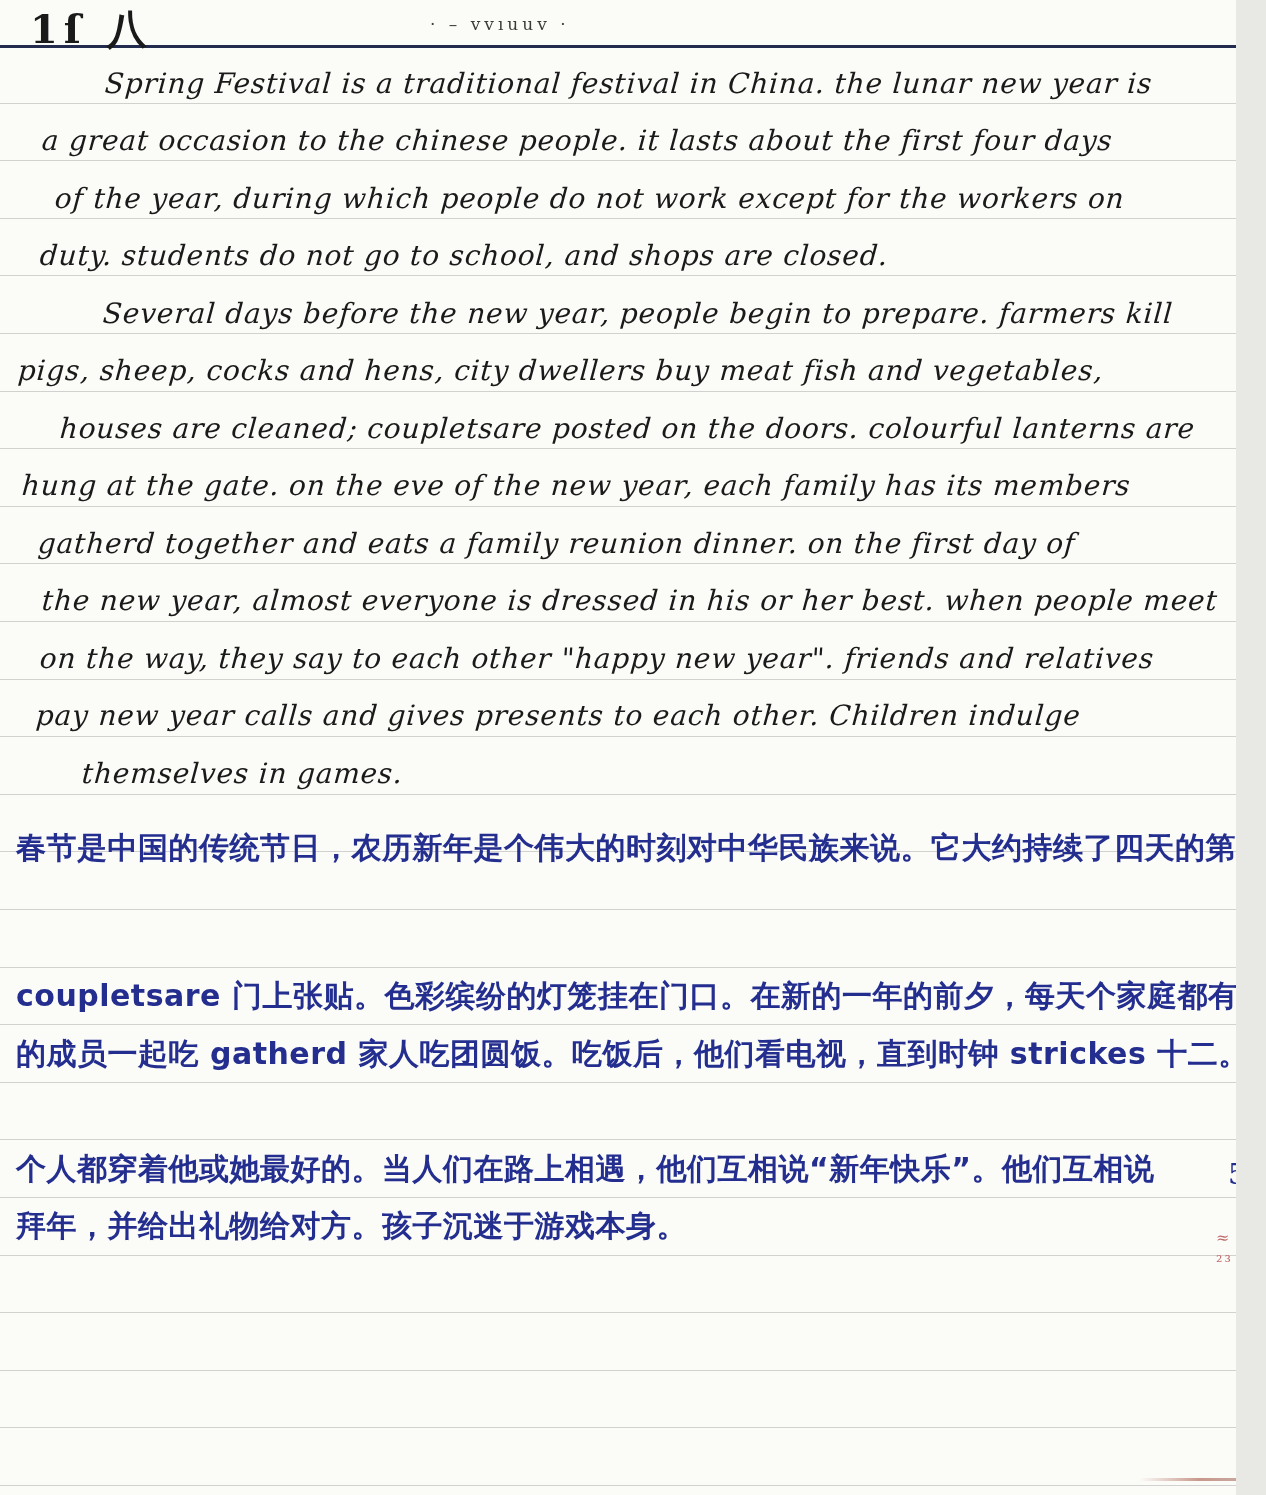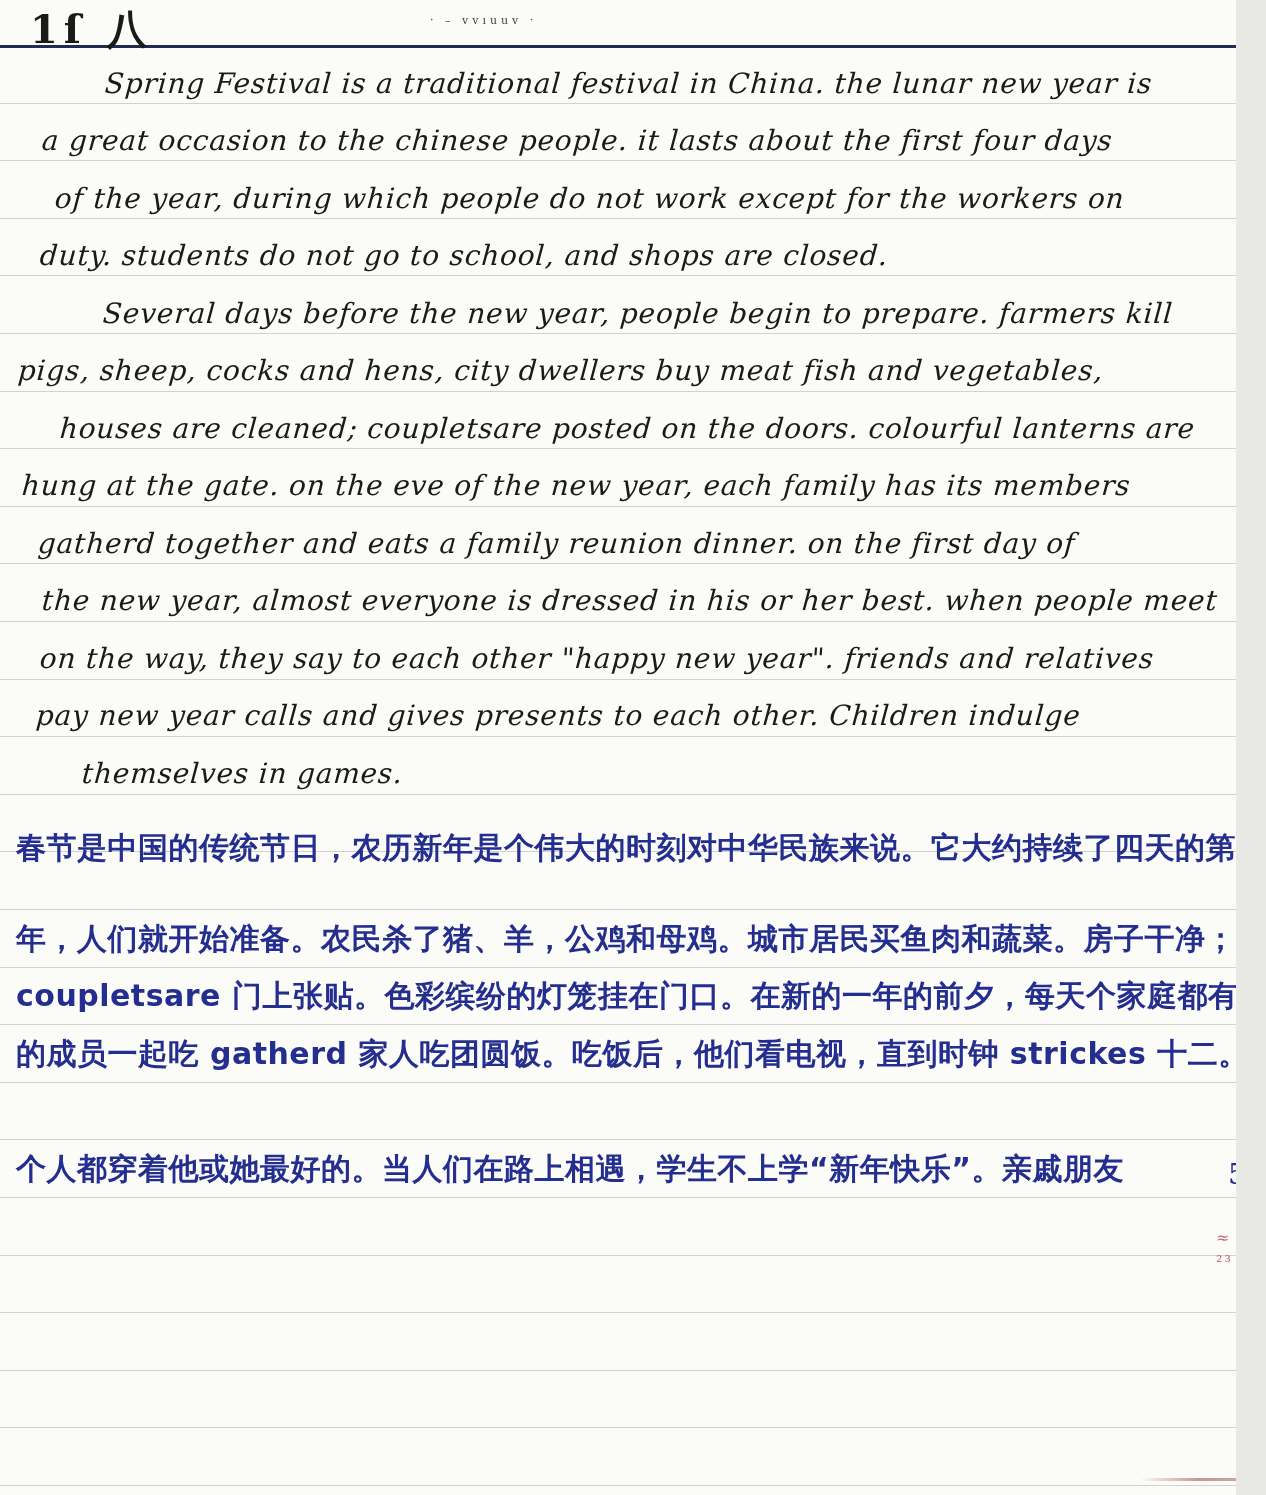--- a/index.html
+++ b/index.html
@@ -25,21 +25,21 @@
     position:absolute;white-space:nowrap;
     font-size:30px;line-height:48px;font-weight:600;
     color:var(--ink_blue,#232e8f);
     letter-spacing:.5px;
     font-family:"DejaVu Sans", sans-serif;
   }
   .mark{position:absolute;color:var(--ink_black,#1a1a1a);}
   .mark.blue{color:var(--ink_blue,#232e8f);}
   .mark.red{color:var(--margin_red,#c26a6a);}
   #top-left-mark{top:2px;left:30px;font-size:40px;font-weight:600;letter-spacing:6px;}
-  #top-scribble{top:14px;left:430px;font-size:11px;letter-spacing:4px;opacity:.85;}
+  #top-scribble{top:14px;left:430px;font-size:17px;letter-spacing:4px;opacity:.85;}
   #margin-line-top{position:absolute;top:48px;left:1247px;width:1px;height:800px;
     background:repeating-linear-gradient(to bottom,#9a9aa8 0 14px,transparent 14px 34px);opacity:.5;}
   #margin-line-red{position:absolute;top:848px;left:1246px;width:2px;height:630px;
     background:var(--margin_red,#c26a6a);opacity:.55;}
   #mark-paren{top:852px;left:1236px;font-size:30px;}
   #mark-five{top:1158px;left:1228px;font-size:28px;}
   #mark-red-small{top:1228px;left:1208px;font-size:16px;letter-spacing:2px;margin-left:8px;}
   #bottom-scribble{position:absolute;top:1478px;left:1140px;width:118px;height:3px;
     background:linear-gradient(to right,rgba(150,80,60,.0),rgba(160,70,50,.55),rgba(120,60,50,.4));}
 </style>
@@ -91,23 +91,23 @@
   <div class="eng-line" style="top:349px;left:18px">pigs, sheep, cocks and hens, city dwellers buy meat fish and vegetables,</div>
   <div class="eng-line" style="top:407px;left:60px">houses are cleaned; coupletsare posted on the doors. colourful lanterns are</div>
   <div class="eng-line" style="top:464px;left:22px">hung at the gate. on the eve of the new year, each family has its members</div>
   <div class="eng-line" style="top:522px;left:38px">gatherd together and eats a family reunion dinner. on the first day of</div>
   <div class="eng-line" style="top:579px;left:42px">the new year, almost everyone is dressed in his or her best. when people meet</div>
   <div class="eng-line" style="top:637px;left:40px">on the way, they say to each other "happy new year". friends and relatives</div>
   <div class="eng-line" style="top:694px;left:36px">pay new year calls and gives presents to each other. Children indulge</div>
   <div class="eng-line" style="top:752px;left:82px">themselves in games.</div>
 
   <div class="chn-line" style="top:824px;left:16px">春节是中国的传统节日，农历新年是个伟大的时刻对中华民族来说。它大约持续了四天的第</div>
-  <div class="chn-line" style="top:915px;left:16px">年，人们就开始准备。农民杀了猪、羊，公鸡和母鸡。城市居民买鱼肉和蔬菜。房子干净；</div>
   <div class="chn-line" style="top:972px;left:16px">coupletsare 门上张贴。色彩缤纷的灯笼挂在门口。在新的一年的前夕，每天个家庭都有自己</div>
   <div class="chn-line" style="top:1030px;left:16px">的成员一起吃 gatherd 家人吃团圆饭。吃饭后，他们看电视，直到时钟 strickes 十二。然后，</div>
-  <div class="chn-line" style="top:1145px;left:16px">个人都穿着他或她最好的。当人们在路上相遇，学生不上学“新年快乐”。亲戚朋友</div>
+  <div class="chn-line" style="top:1145px;left:16px">个人都穿着他或她最好的。当人们在路上相遇，他们互相说“新年快乐”。他们互相说</div>
+  <div class="chn-line" style="top:1202px;left:16px">拜年，并给出礼物给对方。孩子沉迷于游戏本身。</div>
 
   <div id="mark-paren" class="mark blue">)</div>
   <div id="mark-five" class="mark blue">5</div>
   <div id="mark-red-small" class="mark red">≈ ₂₃</div>
   <div id="bottom-scribble"></div>
 
 </div>
 
 </body></html>

